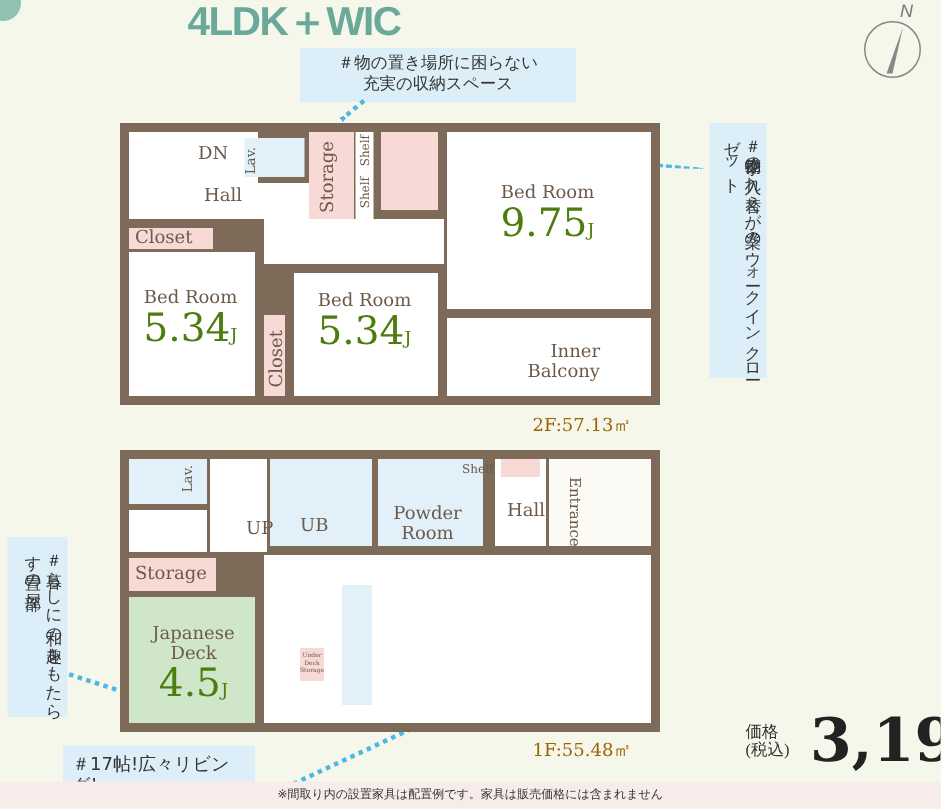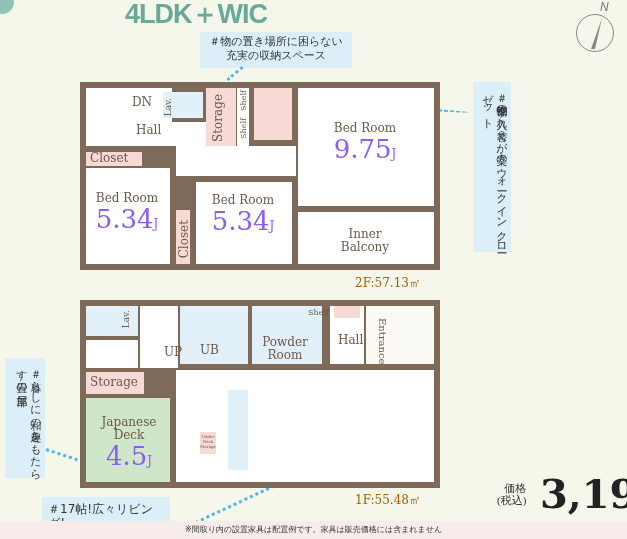--- a/index.html
+++ b/index.html
@@ -6,45 +6,45 @@
   body { width: 627px; height: 539px; background: #f4f7ea; position: relative; overflow: hidden; font-family: "DejaVu Serif", serif; }
   .abs { position: absolute; }
   .title { left: 125px; top: -4px; font-family: "Liberation Sans", sans-serif; font-weight: bold; font-size: 27px; color: #6aa89a; letter-spacing: -1px; }
   .corner { left: -10px; top: -10px; width: 24px; height: 24px; border-radius: 50%; background: #8fc2b3; }
   .compass { left: 576px; top: 14px; width: 38px; height: 38px; border: 1px solid #888; border-radius: 50%; }
   .compass-n { left: 600px; top: 0px; font-family: "Liberation Sans", sans-serif; font-style: italic; font-size: 12px; color: #777; }
   .note { background: #dceef7; color: #333; font-family: "DejaVu Sans", sans-serif; font-size: 11px; line-height: 14px; }
   .wall { background: #7d6a58; }
   .room { background: #fff; }
   .lbl { color: #6b5a4a; text-align: center; font-size: 12px; line-height: 13px; position: absolute; }
-  .big { font-size: 26px; line-height: 28px; color: #8b5cf6; }
+  .big { font-size: 26px; line-height: 28px; color: #4d7c0f; }
   .big small { font-size: 12px; }
   .pink { background: #f7d9d6; }
   .blue { background: #e2f0fa; }
   .green { background: #cfe6c8; }
   .dots { border-top: 3px dotted #4fb7e6; }
   .area { font-size: 12px; color: #a16207; }
   .footer { left: 0; top: 521px; width: 627px; height: 18px; background: #f7ecea; font-family: "DejaVu Sans", sans-serif; font-size: 8px; color: #333; text-align: center; line-height: 18px; }
-  .price-label { left: 497px; top: 482px; font-family: Liberation Serif, serif; font-size: 11px; line-height: 12px; color: #333; text-align: right; }
+  .price-label { left: 497px; top: 482px; font-family: Liberation Serif, serif; font-size: 11px; line-height: 12px; color: #333; text-align: left; }
   .price { left: 540px; top: 470px; font-family: "DejaVu Serif", serif; font-weight: bold; font-size: 40px; color: #222; }
 </style>
 </head>
 <body>
 
 <div class="abs corner"></div>
 <div class="abs title">4LDK＋WIC</div>
 
 <div class="abs compass">
   <svg width="38" height="38" viewBox="0 0 38 38">
       <polygon points="25,3 14,34 18,34" fill="#888"></polygon>
     </svg>
 </div>
 <div class="abs compass-n">N</div>
 
-<div class="abs note" style="left:200px;top:32px;width:152px;height:36px;padding:3px 6px;text-align:center;white-space:pre-line;">＃物の置き場所に困らない
+<div class="abs note" style="left:200px;top:32px;width:184px;height:36px;padding:3px 6px;text-align:center;white-space:pre-line;">＃物の置き場所に困らない
 充実の収納スペース</div>
 <div class="abs note" style="left:473px;top:82px;width:38px;height:170px;padding:4px 3px;writing-mode:vertical-rl;font-size:11px;">＃季節物の入れ替えが楽々のウォークインクローゼット</div>
 <div class="abs note" style="left:5px;top:358px;width:40px;height:120px;padding:4px 3px;writing-mode:vertical-rl;font-size:11px;">＃暮らしに和の趣をもたらす畳の部屋</div>
 <div class="abs note" style="left:42px;top:497px;width:128px;height:24px;padding:5px 6px;font-size:12px;">＃17帖!広々リビング!</div>
 
 <div class="abs dots" style="left:225px;top:72px;width:20px;transform:rotate(-40deg);"></div>
 <div class="abs dots" style="left:300px;top:105px;width:170px;transform:rotate(4deg);border-radius:50%;"></div>
 <div class="abs dots" style="left:45px;top:455px;width:45px;transform:rotate(18deg);"></div>
 <div class="abs dots" style="left:175px;top:505px;width:110px;transform:rotate(-25deg);"></div>
 
@@ -78,21 +78,21 @@
     <div class="big"><span>5.34</span><small>J</small></div>
   </div>
   <div class="lbl" style="left:128px;top:112px;width:70px;">
     <div>Bed Room</div>
     <div class="big"><span>5.34</span><small>J</small></div>
   </div>
   <div class="lbl" style="left:250px;top:40px;width:70px;">
     <div>Bed Room</div>
     <div class="big"><span>9.75</span><small>J</small></div>
   </div>
-  <div class="lbl" style="left:250px;top:146px;width:70px;">Inner Balcony</div>
+  <div class="lbl" style="left:250px;top:146px;width:70px;text-align:right;">Inner Balcony</div>
 </div>
 <div class="abs area" style="left:355px;top:275px;">2F:57.13㎡</div>
 
 <div class="abs" style="left:80px;top:300px;width:360px;height:190px;">
   <div class="abs wall" style="left:0;top:0;width:360px;height:188px;"></div>
   <div class="abs blue" style="left:6px;top:6px;width:52px;height:30px;"></div>
   <div class="abs room" style="left:6px;top:40px;width:52px;height:28px;"></div>
   <div class="abs room" style="left:60px;top:6px;width:38px;height:62px;"></div>
   <div class="abs blue" style="left:100px;top:6px;width:68px;height:58px;"></div>
   <div class="abs blue" style="left:172px;top:6px;width:70px;height:58px;"></div>

